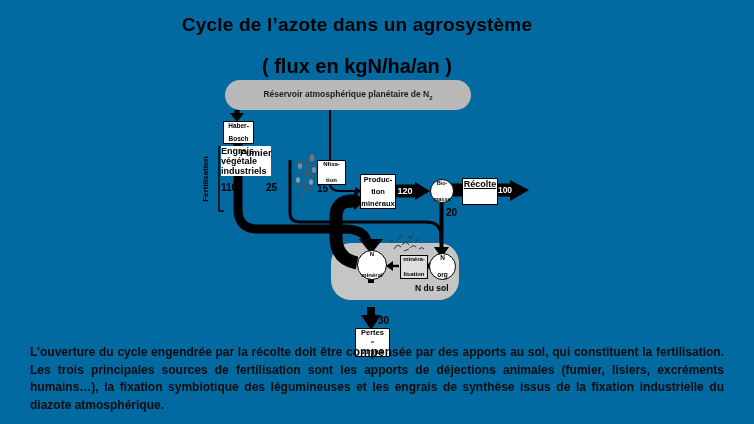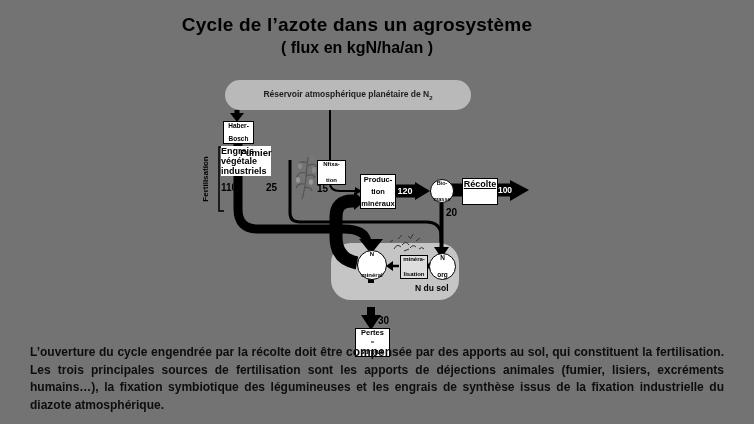--- a/index.html
+++ b/index.html
@@ -1,22 +1,22 @@
 <!DOCTYPE html>
 <html><head>
 <meta charset="utf-8">
 <style>
   html,body{margin:0;padding:0;background:#fff;}
-  #page{position:relative;width:754px;height:424px;background:#737373;
+  #page{position:relative;width:754px;height:424px;background:#0369a1;
         font-family:"Liberation Sans",sans-serif;color:#000;overflow:hidden;}
   .abs{position:absolute;}
   
   .title-wrap{left:0;top:14px;width:714px;text-align:center;z-index:3;}
   .title-l1{font-size:19px;font-weight:700;letter-spacing:.2px;}
-  .title-l2{font-size:16px;font-weight:700;margin-top:3px;}
+  .title-l2{font-size:20px;font-weight:700;margin-top:19px;}
   
   .reservoir{left:225px;top:80px;width:246px;height:30px;border-radius:15px;
              background:#b9b9b9;z-index:1;display:flex;align-items:center;justify-content:center;}
   .reservoir span{font-size:8.5px;font-weight:700;color:#1c1c1c;}
   .reservoir sub{font-size:6px;}
   .soil{left:331px;top:243px;width:128px;height:57px;border-radius:20px;background:#c5c5c5;z-index:1;}
   
   #pipes{left:0;top:0;z-index:2;}
   
   .node{z-index:3;background:#fff;border:1px solid #000;display:flex;flex-direction:column;

